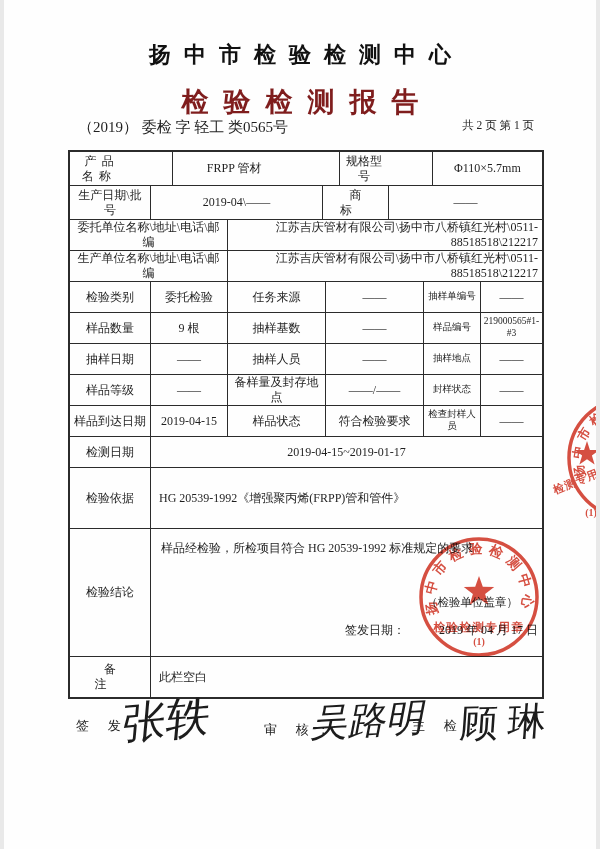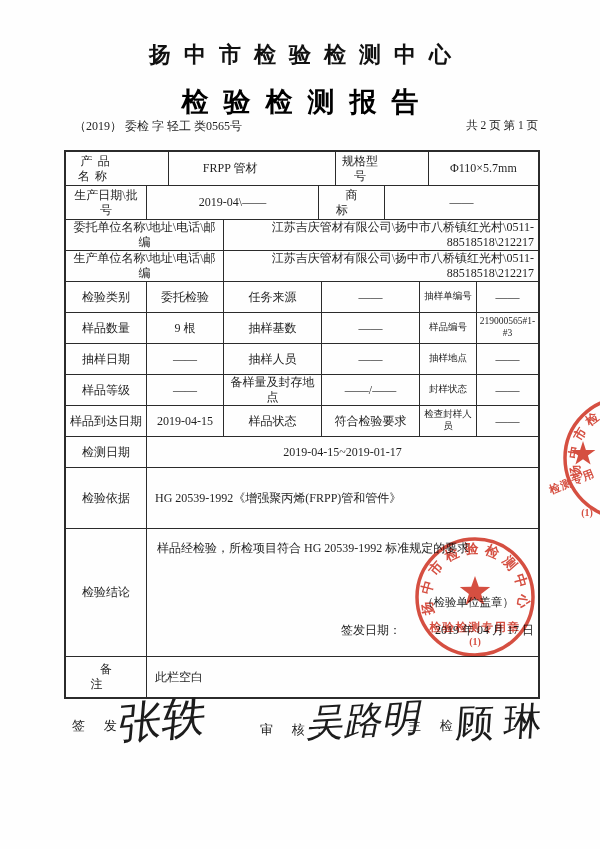--- a/index.html
+++ b/index.html
@@ -1,34 +1,33 @@
 <!DOCTYPE html>
 <html><head>
 <meta charset="utf-8">
 <style>
   html,body { margin:0; padding:0; background:#e9e9e9; }
   .sheet {
     position:relative; width:592px; height:849px; margin:0 auto;
     background:#fefefe; overflow:hidden;
     font-family:"Liberation Serif","DejaVu Serif",serif;
     color:#1f1f1f;
-    padding-left:8px;
   }
   
   .org-name {
     position:absolute; top:40px; left:0; width:100%;
     text-align:center; font-size:22px; font-weight:bold;
     letter-spacing:13px; text-indent:13px; color:#111;
   }
   .report-title {
     position:absolute; top:84px; left:0; width:100%;
     text-align:center; font-size:27px; font-weight:bold;
-    letter-spacing:15px; text-indent:15px; color:#000000;
-  }
-  .doc-no   { position:absolute; top:118px; left:74px;  font-size:12px; }
+    letter-spacing:15px; text-indent:15px; color:#7f1d1d;
+  }
+  .doc-no   { position:absolute; top:118px; left:74px;  font-size:15px; }
   .page-info{ position:absolute; top:118px; right:62px; font-size:11.5px; }
   
   .tbl { position:absolute; left:64px; top:150px; width:472px; border:2px solid #2b2b2b; background:transparent; }
   .row { display:flex; border-top:1px solid #2b2b2b; }
   .row:first-child { border-top:none;gap:44px; }
   .cell {
     box-sizing:border-box; border-left:1px solid #2b2b2b;
     display:flex; align-items:center; justify-content:center;
     text-align:center; font-size:12px; padding:2px 4px; line-height:1.25;
   }

